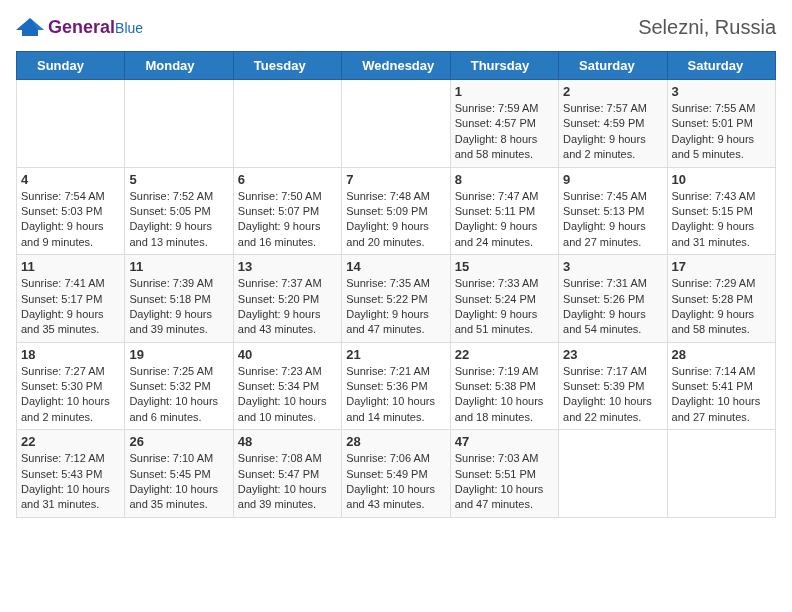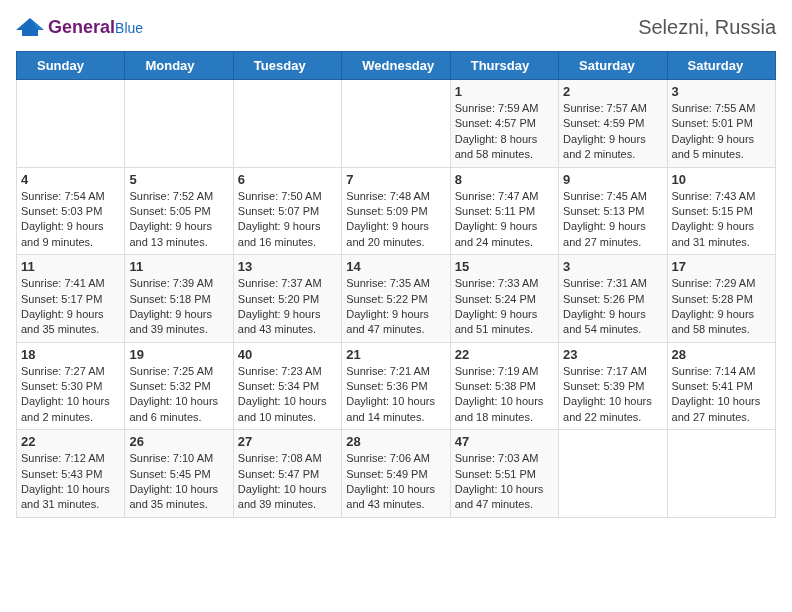--- a/index.html
+++ b/index.html
@@ -220,21 +220,21 @@
       <tr>
         <td>
           <span class="day-number">22</span>
           <div class="day-info">Sunrise: 7:12 AM<br>Sunset: 5:43 PM<br>Daylight: 10 hours and 31 minutes.</div>
         </td>
         <td>
           <span class="day-number">26</span>
           <div class="day-info">Sunrise: 7:10 AM<br>Sunset: 5:45 PM<br>Daylight: 10 hours and 35 minutes.</div>
         </td>
         <td>
-          <span class="day-number">27</span>
+          <span class="day-number">48</span>
           <div class="day-info">Sunrise: 7:08 AM<br>Sunset: 5:47 PM<br>Daylight: 10 hours and 39 minutes.</div>
         </td>
         <td>
           <span class="day-number">28</span>
           <div class="day-info">Sunrise: 7:06 AM<br>Sunset: 5:49 PM<br>Daylight: 10 hours and 43 minutes.</div>
         </td>
         <td>
           <span class="day-number">47</span>
           <div class="day-info">Sunrise: 7:03 AM<br>Sunset: 5:51 PM<br>Daylight: 10 hours and 47 minutes.</div>
         </td>

